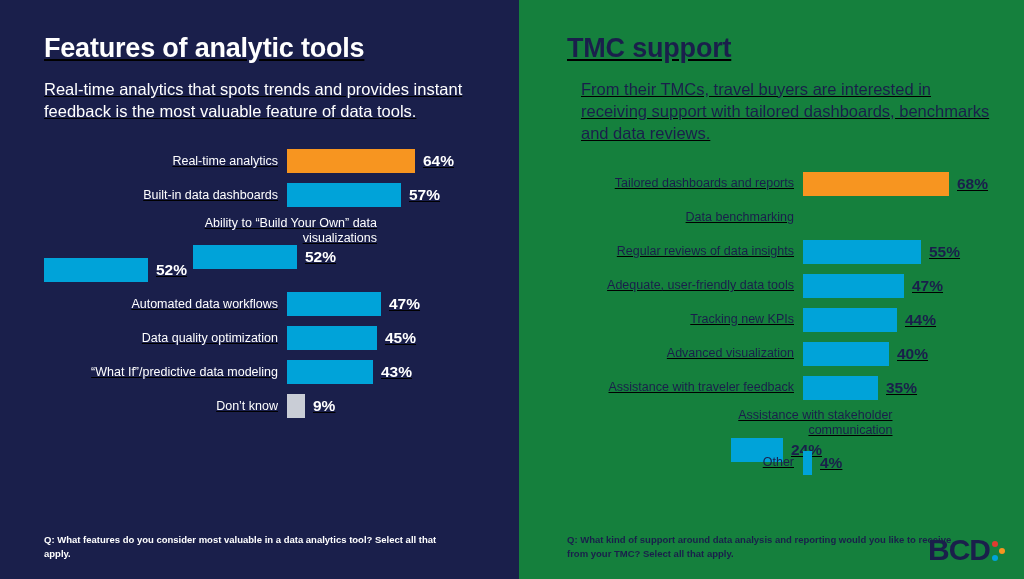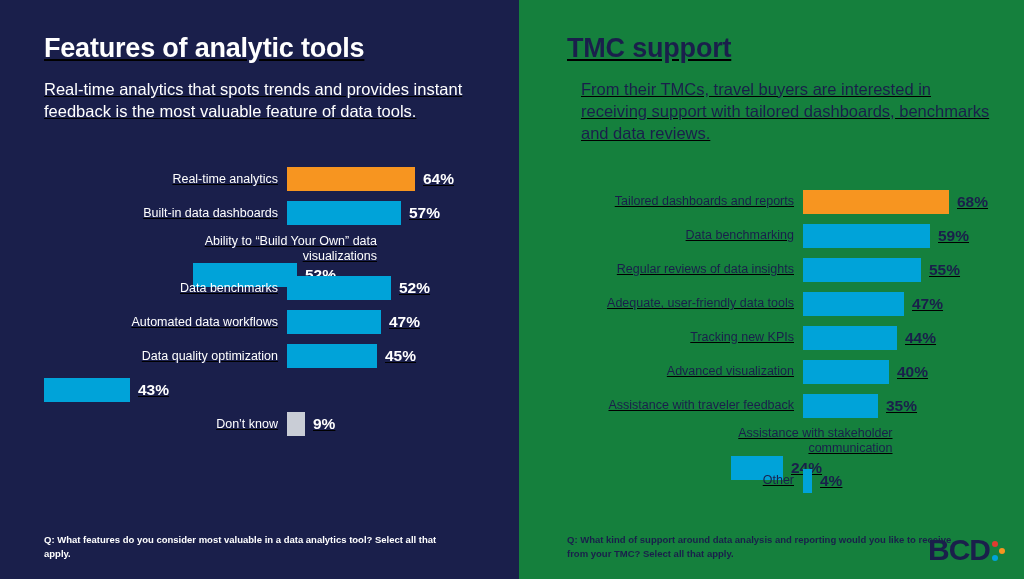--- a/index.html
+++ b/index.html
@@ -51,21 +51,21 @@
     font-size: 16.5px;
     line-height: 1.34;
     font-weight: normal;
     margin: 0;
     max-width: 450px;
   }
   .panel-left .subtitle { color: #ffffff; }
   .panel-right .subtitle { color: #1a1f4b; margin-left: 28px; max-width: 430px; }
 
   .chart {
-    margin-top: 44px;
+    margin-top: 26px;
   }
   .row {
     display: flex;
     align-items: center;
     margin-bottom: 7px;
     height: 27px;
   }
   .row.tall { height: 34px; flex-direction: column; }
   .label {
     font-size: 12.5px;
@@ -159,41 +159,41 @@
         </div>
       </div>
       <div class="row tall">
         <div class="label">Ability to “Build Your Own” data visualizations</div>
         <div class="barwrap">
           <div class="bar" style="width:104px"></div>
           <div class="value">52%</div>
         </div>
       </div>
       <div class="row">
-        <div class="label">Data benchmarks</div>
         <div class="barwrap">
           <div class="bar" style="width:104px"></div>
           <div class="value">52%</div>
         </div>
       </div>
       <div class="row">
         <div class="label">Automated data workflows</div>
         <div class="barwrap">
           <div class="bar" style="width:94px"></div>
           <div class="value">47%</div>
         </div>
       </div>
       <div class="row">
         <div class="label">Data quality optimization</div>
         <div class="barwrap">
           <div class="bar" style="width:90px"></div>
           <div class="value">45%</div>
         </div>
       </div>
       <div class="row">
+        <div class="label">“What If”/predictive data modeling</div>
         <div class="barwrap">
           <div class="bar" style="width:86px"></div>
           <div class="value">43%</div>
         </div>
       </div>
       <div class="row">
         <div class="label">Don’t know</div>
         <div class="barwrap">
           <div class="bar grey" style="width:18px"></div>
           <div class="value">9%</div>
@@ -211,24 +211,20 @@
     <div class="chart">
       <div class="row">
         <div class="label">Tailored dashboards and reports</div>
         <div class="barwrap">
           <div class="bar highlight" style="width:146px"></div>
           <div class="value">68%</div>
         </div>
       </div>
       <div class="row">
         <div class="label">Data benchmarking</div>
-        <div class="barwrap">
-          <div class="bar" style="width:127px"></div>
-          <div class="value">59%</div>
-        </div>
       </div>
       <div class="row">
         <div class="label">Regular reviews of data insights</div>
         <div class="barwrap">
           <div class="bar" style="width:118px"></div>
           <div class="value">55%</div>
         </div>
       </div>
       <div class="row">
         <div class="label">Adequate, user-friendly data tools</div>

